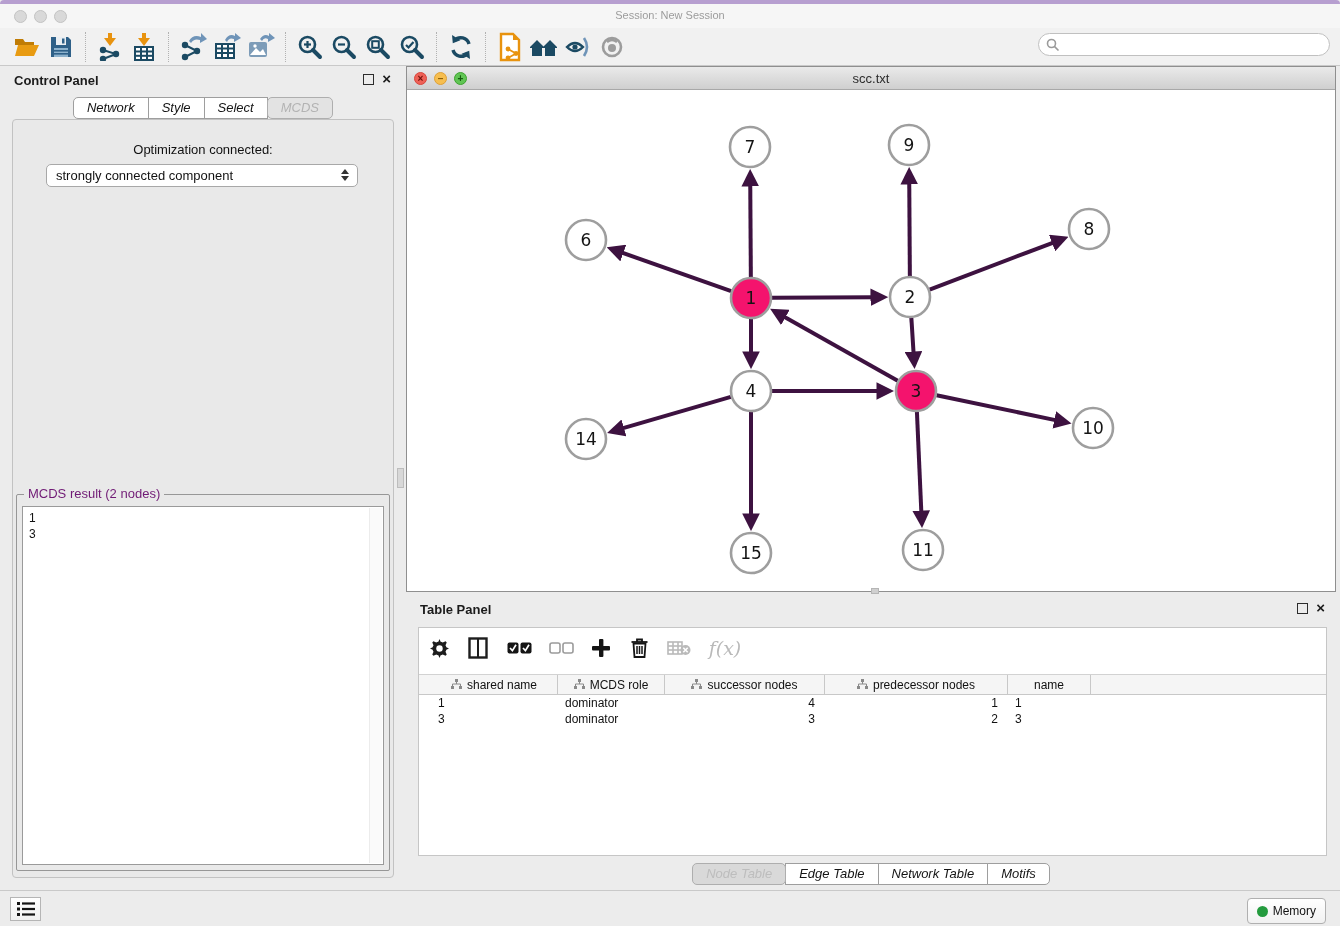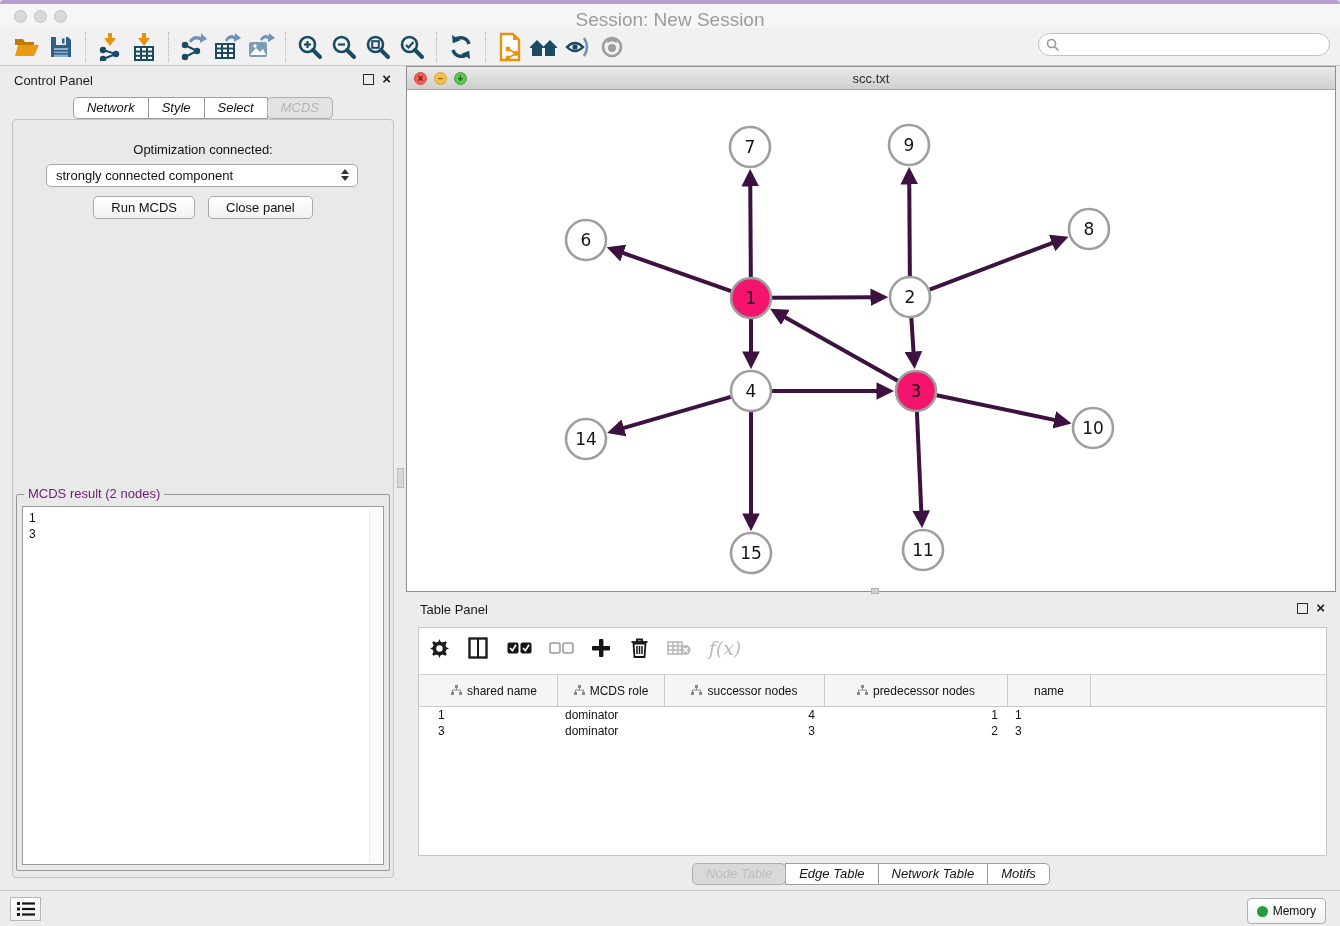--- a/index.html
+++ b/index.html
@@ -3,33 +3,33 @@
 <meta charset="utf-8">
 <style>
   * { box-sizing: border-box; margin: 0; padding: 0; }
   html,body { width:1340px; height:926px; font-family:"Liberation Sans",sans-serif; background:#ececec; overflow:hidden; }
   #stage { position:relative; width:1340px; height:926px; background:#ececec; }
 
   
   #purple-top { position:absolute; top:0; left:0; right:0; height:4px; background:#b79fd0; border-radius:8px 8px 0 0; }
   #titlebar { position:absolute; top:4px; left:0; right:0; height:24px; background:#f6f6f6; }
   #titlebar .dot { position:absolute; top:6px; width:13px; height:13px; border-radius:50%; background:#d9d9d9; border:1px solid #c3c3c3; }
-  #win-title { position:absolute; top:5px; left:0; right:0; text-align:center; font-size:19px; color:#9c9c9c; }
+  #win-title { position:absolute; top:5px; left:0; right:0; text-align:center; font-size:11px; color:#9c9c9c; }
 
   
   #toolbar { position:absolute; top:28px; left:0; right:0; height:38px; background:#f1f1f1; border-bottom:1px solid #c9c9c9; display:flex; align-items:center; padding-left:10px; }
   .tbtn { width:34px; height:32px; display:flex; align-items:center; justify-content:center; background:transparent; border:none; cursor:default; flex:0 0 auto; }
   .vsep { width:1px; height:30px; border-left:1px dotted #b2b2b2; margin:0 7px; flex:0 0 auto; }
   #search-wrap { position:absolute; right:10px; top:5px; width:292px; height:23px; background:#fff; border:1px solid #c0c0c0; border-radius:12px; display:flex; align-items:center; padding-left:7px; }
   #search-wrap input { border:none; outline:none; flex:1; height:18px; font-size:12px; background:transparent; }
 
   
   #control-panel { position:absolute; left:4px; top:66px; width:398px; height:822px; }
   .panel-head { position:relative; height:28px; }
-  .panel-title { position:absolute; left:10px; top:7px; font-size:13px; color:#1b1b1b; }
+  .panel-title { position:absolute; left:10px; top:7px; font-size:13px; color:#1b1b1b;font-weight:bold; }
   .float-btn { position:absolute; top:8px; width:11px; height:11px; border:1.5px solid #2c2c2c; background:transparent; }
   .close-btn { position:absolute; top:4px; font-size:15px; font-weight:bold; color:#1b1b1b; line-height:18px; }
   #cp-float { right:28px; } #cp-close { right:11px; }
   .tabrow { display:flex; justify-content:center; }
   #cp-tabs { position:absolute; top:31px; left:0; right:0; }
   .tab { border:1px solid #9e9e9e; background:#fff; color:#141414; font-size:13px; padding:2px 13px 3px; margin-left:-1px; white-space:nowrap;font-style:italic; }
   .tab:first-child { border-radius:5px 0 0 5px; margin-left:0; }
   .tab:last-child { border-radius:0 5px 5px 0; }
   .tab.active { background:#e3e3e3; color:#b3b3b3; border-color:#aeaeae; border-radius:5px; z-index:2; }
   #cp-body { position:absolute; top:53px; left:8px; right:8px; bottom:10px; background:#e9e9e9; border:1px solid #c2c2c2; border-radius:4px; }
@@ -60,21 +60,21 @@
   #net-canvas { position:absolute; top:23px; left:0; right:0; bottom:0; background:#fff; }
   #net-resize-grip { position:absolute; bottom:-3px; left:50%; width:8px; height:6px; background:#cfcfcf; border:1px solid #b5b5b5; }
   .node-label { font-family:"DejaVu Sans",sans-serif; font-size:17px; fill:#141414; }
 
   
   #table-panel { position:absolute; left:406px; top:595px; width:930px; height:293px; }
   #tp-float { right:28px; } #tp-close { right:11px; }
   #tp-box { position:absolute; left:12px; right:9px; top:32px; height:229px; background:#fff; border:1px solid #c6c6c6; }
   #tp-toolbar { position:absolute; top:8px; left:8px; height:28px; display:flex; align-items:flex-end; gap:14px; }
   #tp-table { position:absolute; top:46px; left:0; right:0; }
-  #tp-header { display:flex; height:33px; background:#f5f5f5; border-top:1px solid #d2d2d2; border-bottom:1px solid #c8c8c8; }
+  #tp-header { display:flex; height:21px; background:#f5f5f5; border-top:1px solid #d2d2d2; border-bottom:1px solid #c8c8c8; }
   .th { display:flex; align-items:center; justify-content:center; gap:5px; font-size:12px; color:#111; border-right:1px solid #c8c8c8; height:100%; }
   .tr { display:flex; height:16px; }
   .td { font-size:12px; color:#111; line-height:16px; overflow:hidden; white-space:nowrap; }
   #tp-tabs { position:absolute; bottom:3px; left:0; right:0; }
   #tp-tabs .tab.active { background:#d9d9d9; color:#bdbdbd; }
   .ficon-disabled { color:#b9b9b9; font-family:"DejaVu Serif",serif; font-style:italic; font-size:19px; }
 
   
   #statusbar { position:absolute; left:0; right:0; bottom:0; height:36px; background:#ececec; border-top:1px solid #c9c9c9; }
   #cmd-button { position:absolute; left:10px; top:6px; width:31px; height:24px; background:linear-gradient(#fff,#f0f0f0); border:1px solid #b5b5b5; display:flex; align-items:center; justify-content:center; }
@@ -258,24 +258,20 @@
         <button class="tab active">MCDS</button>
       </div>
     <div id="cp-body">
       <div id="opt-label">Optimization connected:</div>
       <div id="opt-select">
         <span>strongly connected component</span>
         <span class="updown">
             <i class="up"></i>
             <i class="dn"></i>
           </span>
-      </div>
-      <div id="cp-buttons">
-        <button class="btn">Run MCDS</button>
-        <button class="btn">Close panel</button>
       </div>
       <div id="result-box">
         <span id="result-legend">MCDS result (2 nodes)</span>
         <div id="result-area">
           <div class="pad">
             <div class="result-line">1</div>
             <div class="result-line">3</div>
           </div>
           <div id="result-scroll"></div>
         </div>

